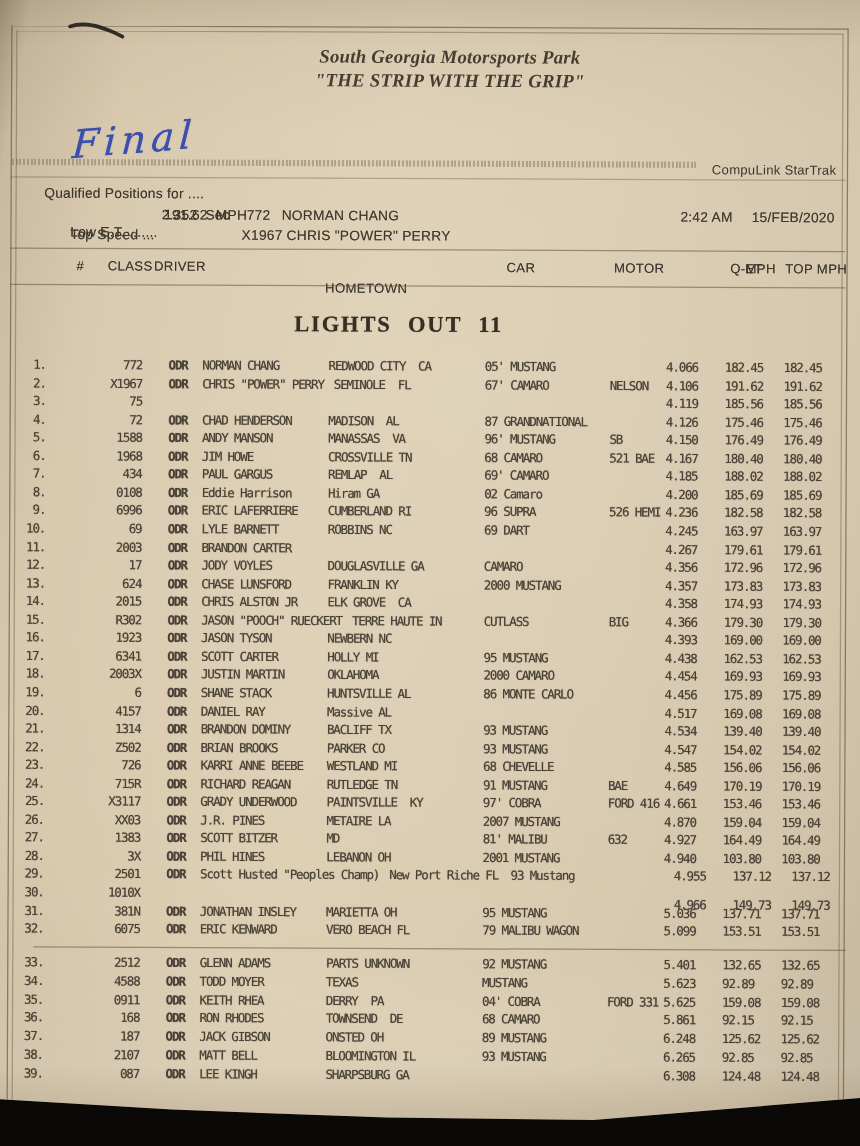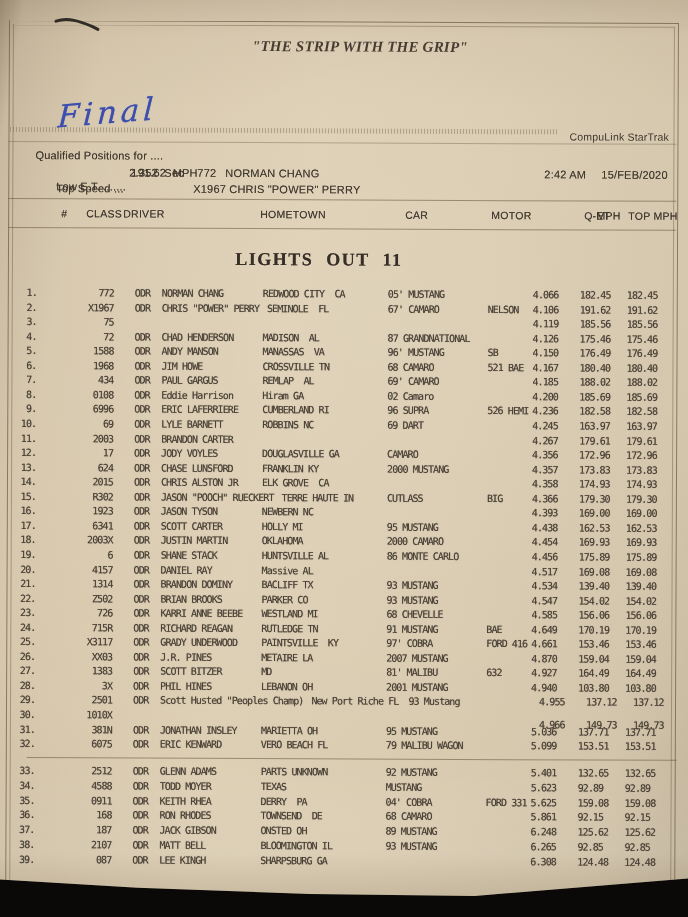--- a/index.html
+++ b/index.html
@@ -48,40 +48,41 @@
     font-family:"Liberation Serif",serif;font-weight:bold;font-size:18px;color:#372f26;
     letter-spacing:1.5px;word-spacing:7px;text-shadow:0 0 0.6px rgba(55,47,38,0.7);}
   
   .row{position:absolute;left:0;width:688px;height:14px;
     font-family:"DejaVu Sans Mono",monospace;font-size:10px;letter-spacing:-0.9px;
     color:#4a4136;text-shadow:0 0 0.7px rgba(74,65,54,0.65);white-space:pre;}
   .cell{position:absolute;top:0;}
   .ra{text-align:right;}
   .c-pos{left:10px;width:28px;}
   .c-num{left:57px;width:58px;}
-  .c-cls{left:136px;}
+  .c-cls{left:136px;font-weight:bold;}
   .c-et{left:534px;width:45px;}
   .c-q{left:581px;width:45px;}
   .c-top{left:628px;width:45px;}
 </style>
 </head>
 <body>
 
 <div class="photo">
   <div class="paper">
     <div class="content">
 
       <div class="frame outer"></div>
       <div class="frame inner"></div>
 
       <svg class="penmark" width="70" height="24">
         <path d="M6,9 C18,5 30,9 42,14 L48,17" stroke="#23201b" stroke-width="3" fill="none" stroke-linecap="round" opacity="0.92"></path>
       </svg>
 
       <div class="welcome">
+        <div>South Georgia Motorsports Park</div>
         <div>"THE STRIP WITH THE GRIP"</div>
       </div>
 
       <div class="final-note">Final</div>
 
       <div class="hatch"></div>
       <div class="compulink">CompuLink  StarTrak</div>
 
       <div class="hr hr1"></div>
 
@@ -97,21 +98,21 @@
       <div class="q" style="left:57px;top:182px;">Top Speed ...</div>
       <div class="q" style="left:132px;top:166px;">191.62  MPH</div>
       <div class="q" style="left:194px;top:182px;">X1967</div>
       <div class="q" style="left:230px;top:182px;">CHRIS "POWER" PERRY</div>
 
       <div class="hr hr2"></div>
 
       <div class="th" style="left:62px;">#</div>
       <div class="th" style="left:87px;">CLASS</div>
       <div class="th" style="left:124px;">DRIVER</div>
-      <div class="th" style="left:261px;">HOMETOWN</div>
+      <div class="th" style="left:261px;margin-top:17px;">HOMETOWN</div>
       <div class="th" style="left:406px;">CAR</div>
       <div class="th" style="left:492px;">MOTOR</div>
       <div class="th" style="left:557px;margin-left:40px;">ET</div>
       <div class="th" style="left:585px;">Q-MPH</div>
       <div class="th" style="left:629px;">TOP MPH</div>
 
       <div class="hr hr3"></div>
 
       <div class="event-title">LIGHTS OUT 11</div>
 

